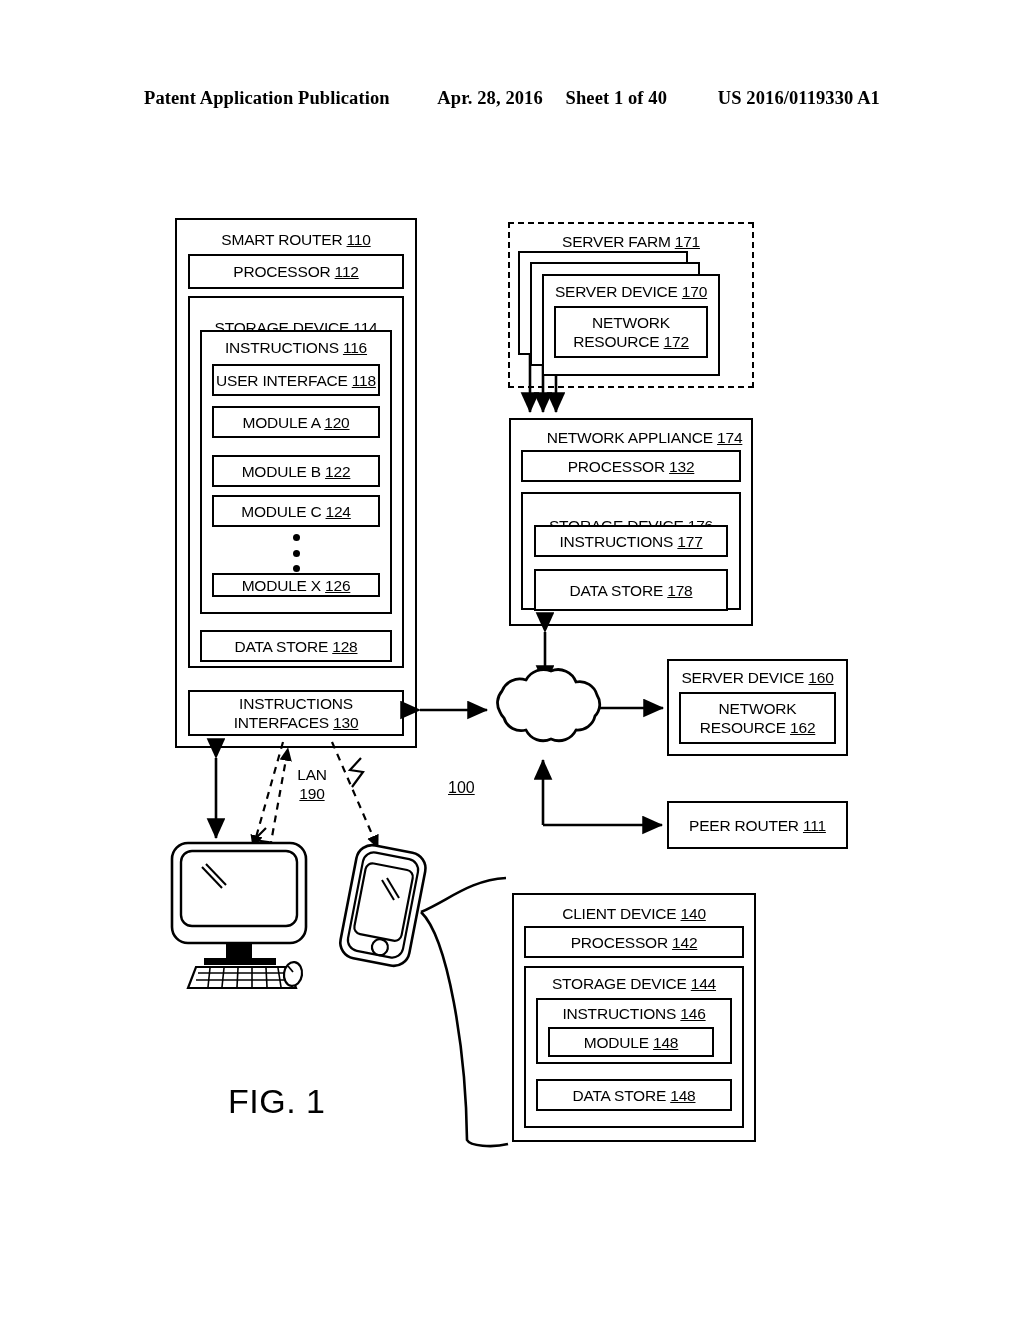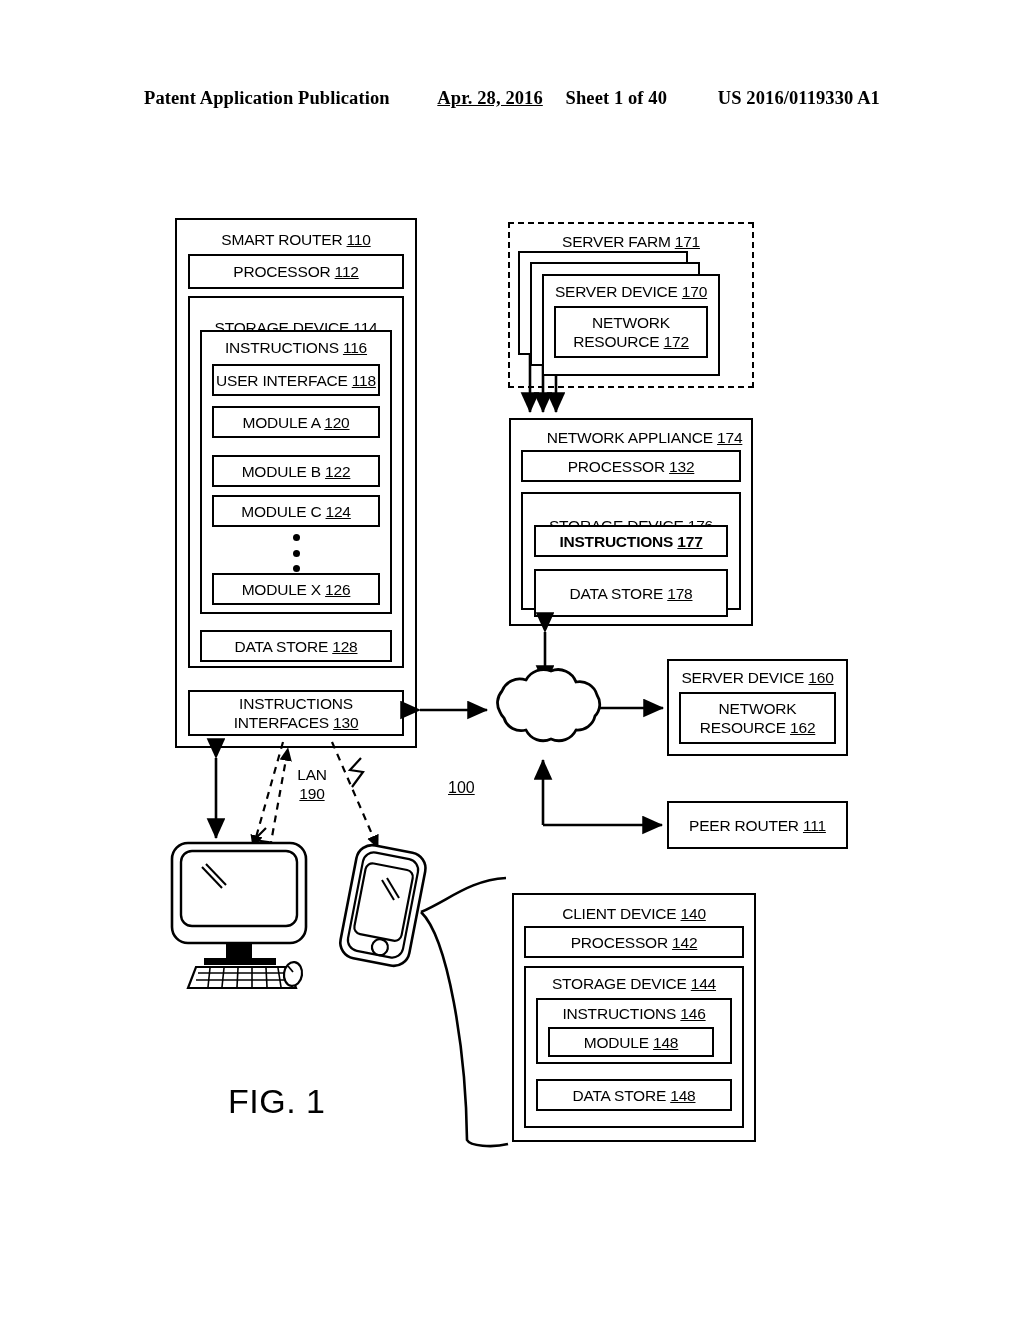--- a/index.html
+++ b/index.html
@@ -24,21 +24,21 @@
     left: 0;
     width: 1024px;
     text-align: center;
     font-family: "Liberation Serif", serif;
     font-weight: bold;
     font-size: 18.5px;
     letter-spacing: 0.1px;
     white-space: nowrap;
   }
   .page-header .hd-pub   { margin-right: 44px; }
-  .page-header .hd-date  { margin-right: 18px; text-decoration: underline; }
+  .page-header .hd-date  { margin-right: 18px; }
   .page-header .hd-sheet { margin-right: 46px; }
 
   
   .box {
     position: absolute;
     box-sizing: border-box;
     border: 2.5px solid #000;
     background: #fff;
   }
   .box.thin { border-width: 2px; }
@@ -165,21 +165,21 @@
     <span>MODULE C </span><u>124</u>
   </span>
 </div>
 
 <div class="dots" style="left:292px; top:534px; width:8px; height:38px;">
   <i></i>
     <i></i>
     <i></i>
 </div>
 
-<div class="box thin ctr-box" style="left:212px; top:573px; width:168px; height:32px;">
+<div class="box thin ctr-box" style="left:212px; top:573px; width:168px; height:24px;">
   <span>
     <span>MODULE X </span><u>126</u>
   </span>
 </div>
 
 <div class="box thin ctr-box" style="left:200px; top:630px; width:192px; height:32px;">
   <span>
     <span>DATA STORE </span><u>128</u>
   </span>
 </div>
@@ -220,26 +220,26 @@
 <div class="box thin ctr-box" style="left:521px; top:450px; width:220px; height:32px;">
   <span>
     <span>PROCESSOR </span><u>132</u>
   </span>
 </div>
 <div class="box thin" style="left:521px; top:492px; width:220px; height:118px;">
   <div class="box-title" style="top:22px;">
     <span>STORAGE DEVICE </span><u>176</u>
   </div>
 </div>
-<div class="box thin ctr-box" style="left:534px; top:525px; width:194px; height:32px;font-weight:bold;">
+<div class="box thin ctr-box" style="left:534px; top:525px; width:194px; height:32px;">
   <span>
     <span>INSTRUCTIONS </span><u>177</u>
   </span>
 </div>
-<div class="box thin ctr-box" style="left:534px; top:569px; width:194px; height:48px;">
+<div class="box thin ctr-box" style="left:534px; top:569px; width:194px; height:42px;">
   <span>
     <span>DATA STORE </span><u>178</u>
   </span>
 </div>
 
 <div class="box" style="left:667px; top:659px; width:181px; height:97px;">
   <div class="box-title" style="top:7px;">
     <span>SERVER DEVICE </span><u>160</u>
   </div>
 </div>

